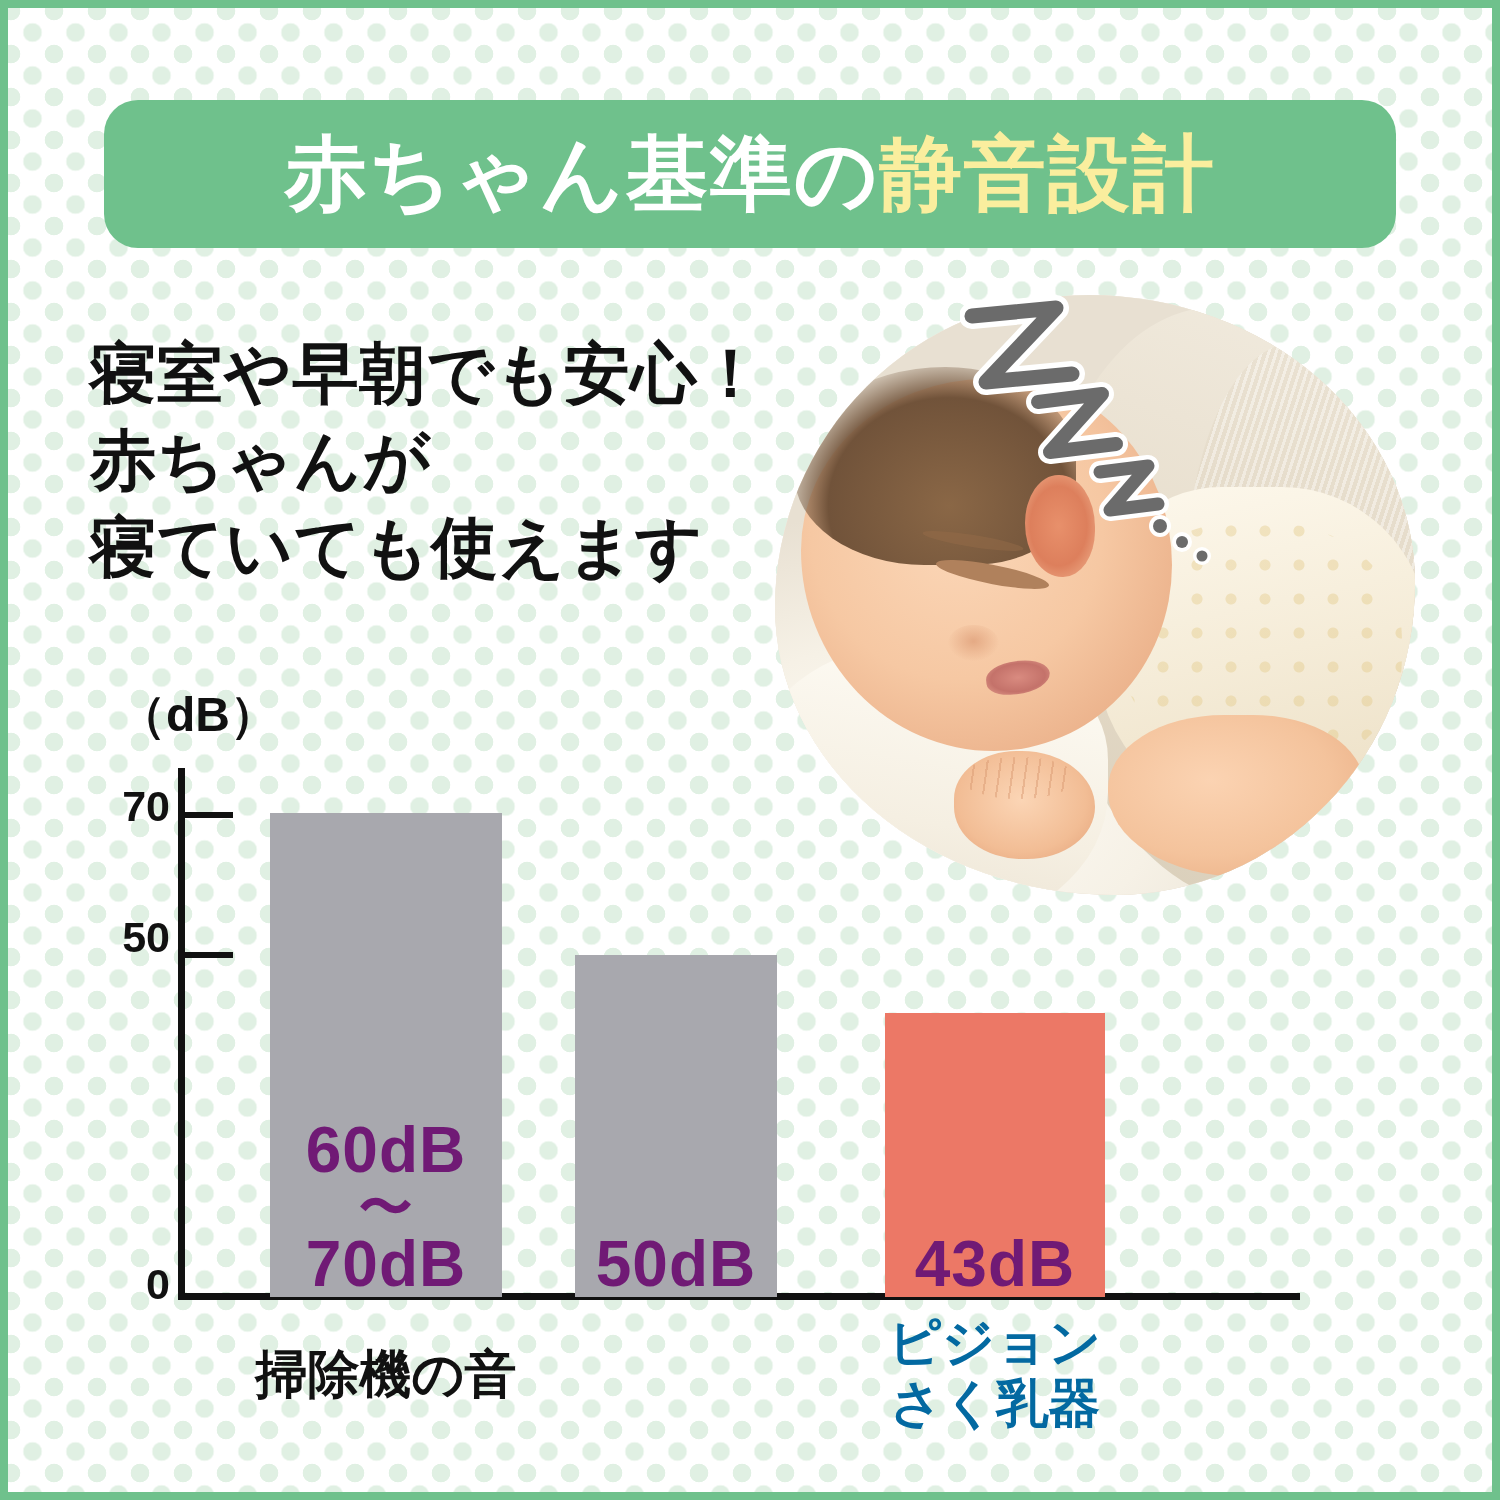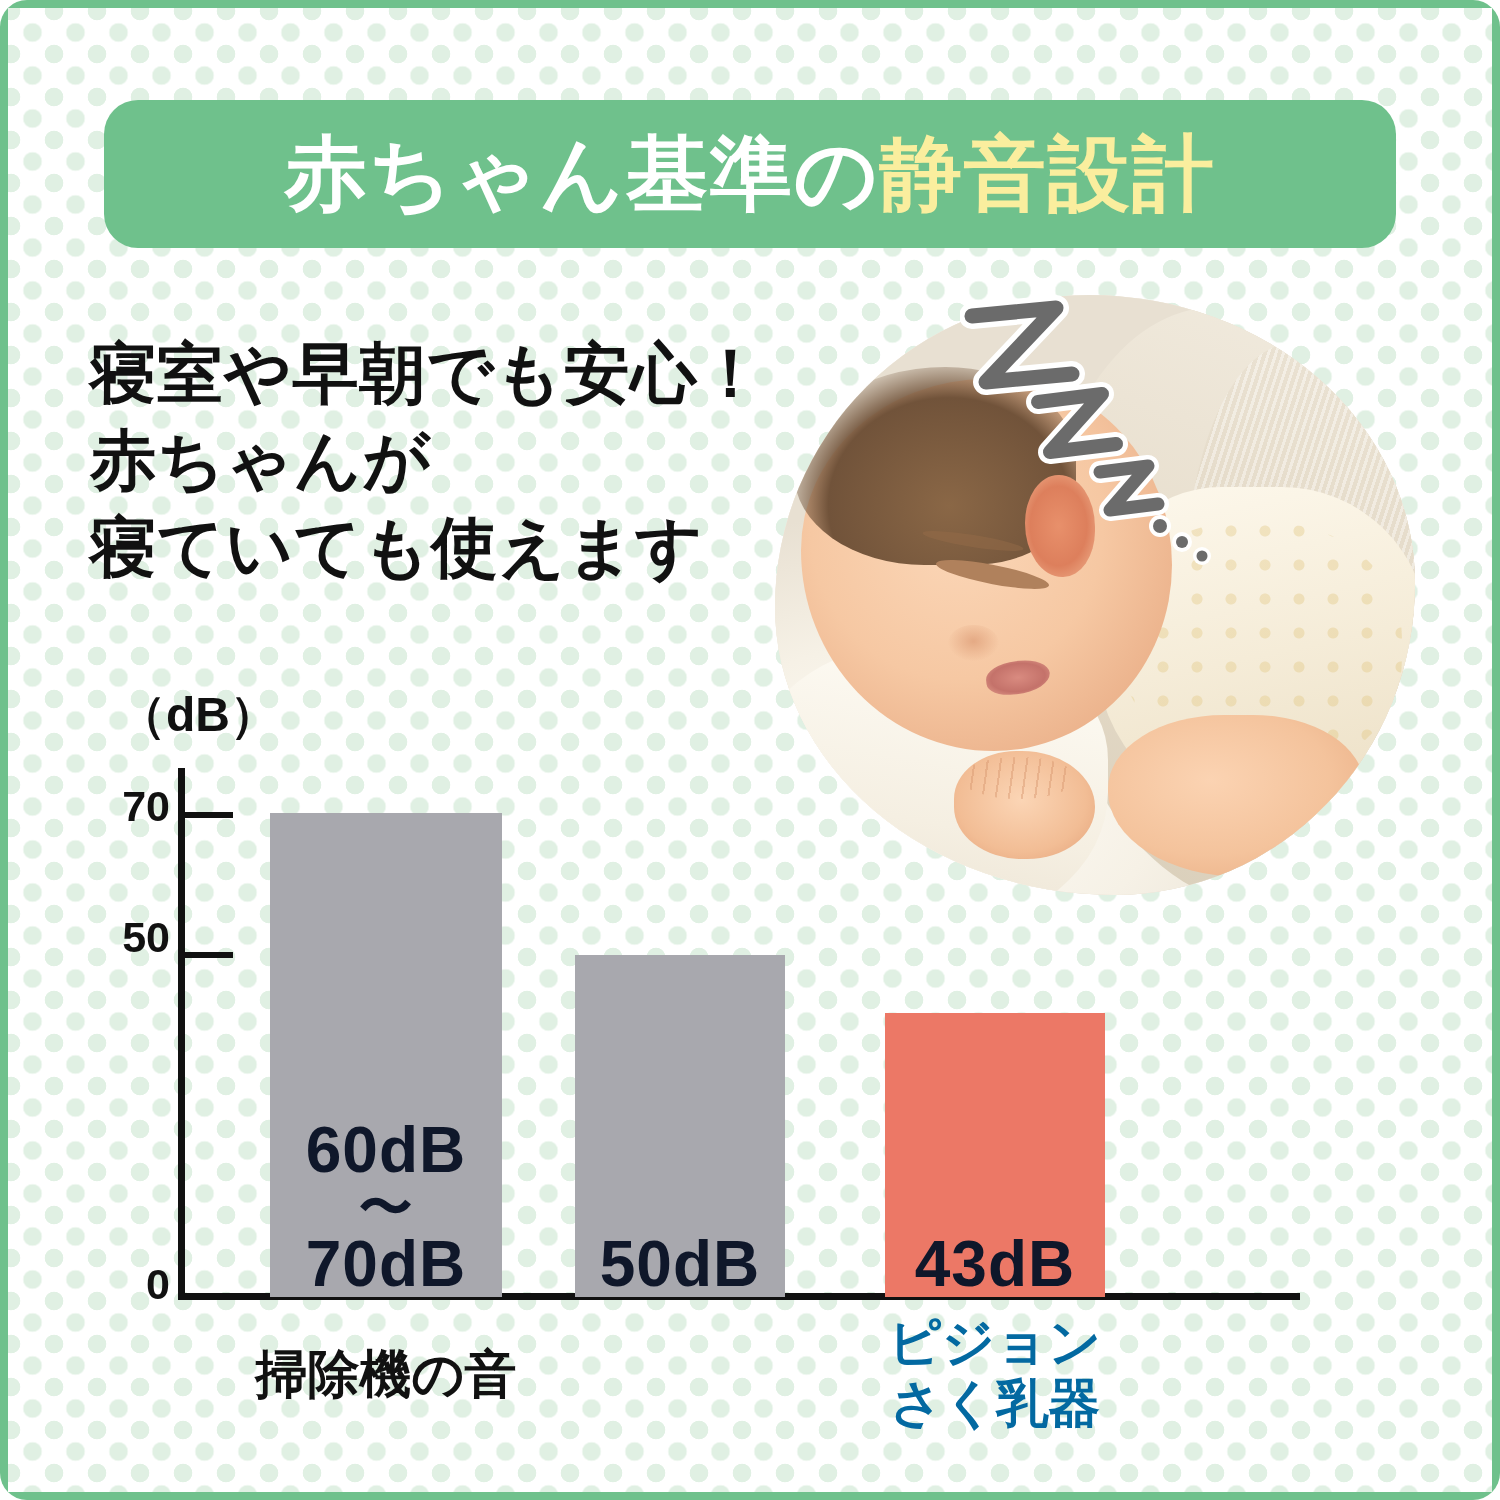--- a/index.html
+++ b/index.html
@@ -7,21 +7,20 @@
     padding: 0;
     background: #ffffff;
   }
   #page {
     position: relative;
     width: 1500px;
     height: 1500px;
     overflow: hidden;
     font-family: "Liberation Sans", "DejaVu Sans", sans-serif;
     background: #ffffff;
-    border-radius: 27px;
   }
 
   
   .dot-bg {
     position: absolute;
     inset: 0;
     background-color: #ffffff;
     background-image:
       radial-gradient(circle at 11px 11px, #e0f0e3 9px, rgba(224,240,227,0) 9.6px),
       radial-gradient(circle at 11px 11px, #e0f0e3 9px, rgba(224,240,227,0) 9.6px);
@@ -244,38 +243,38 @@
     align-items: flex-start;
     justify-content: center;
     color: #ffffff;
     font-weight: 600;
   }
   .bar-value {
     text-align: center;
     line-height: 1.02;
     font-size: 64px;
     letter-spacing: 1px;
-    color: #0f172a;
+    color: #701a75;
   }
   .bar-value .tilde { font-size: 54px; display: block; line-height: .9; }
 
   .cat-label {
     position: absolute;
     text-align: center;
     font-size: 52px;
     font-weight: 700;
     line-height: 1.18;
     color: #111111;
     letter-spacing: 0px;
   }
   .cat-label.highlight { color: #0369a1; }
 
   
   #bar-1 { left: 270px; width: 232px; top: 813px;  height: 484px; background: #A8A8AE; }
-  #bar-2 { left: 575px; width: 202px; top: 955px;  height: 342px; background: #A8A8AE; padding-left: 8px; }
+  #bar-2 { left: 575px; width: 202px; top: 955px;  height: 342px; background: #A8A8AE; }
   #bar-3 { left: 885px; width: 220px; top: 1013px; height: 284px; background: #EC7866; }
 
   #bar-1 .bar-value { margin-top: 130px; }
   #bar-2 .bar-value { margin-top: 122px; }
   #bar-3 .bar-value { margin-top: 76px; }
 
   #cat-1 { left: 236px; top: 1344px; width: 300px; }
   #cat-2 { left: 576px; top: 1312px; width: 200px; }
   #cat-3 { left: 875px; top: 1312px; width: 240px; }
 </style>

